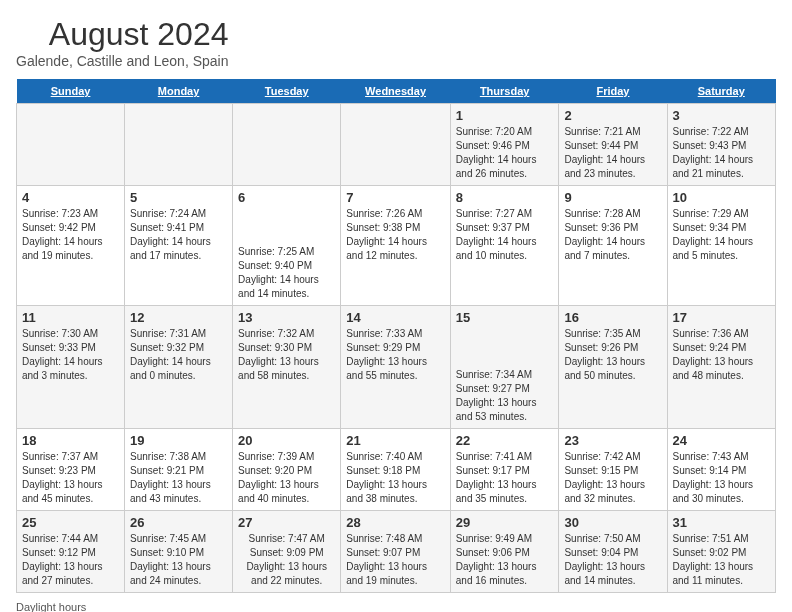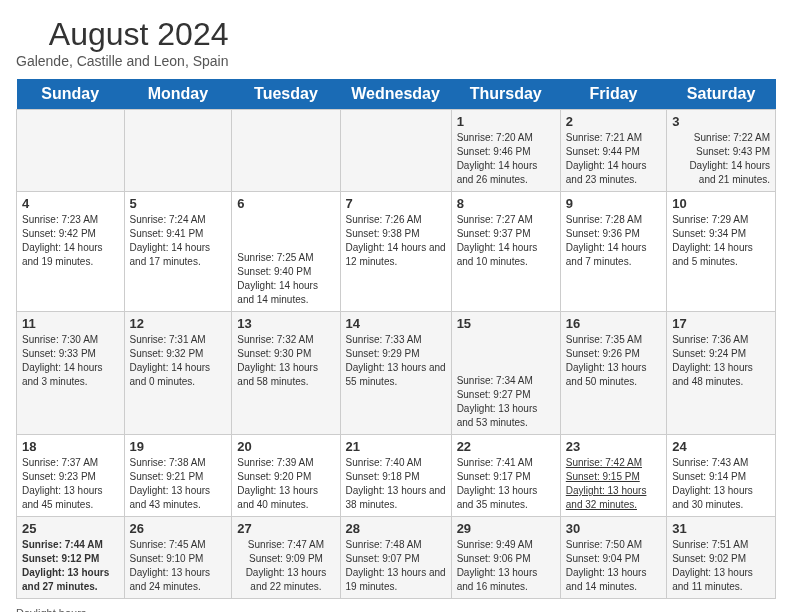--- a/index.html
+++ b/index.html
@@ -48,21 +48,22 @@
       width: 100%;
       border-collapse: collapse;
       font-size: 11px;
     }
     .day-header {
       background-color: #1a6bb5;
       color: white;
       text-align: center;
       padding: 6px 4px;
       font-weight: bold;
-      font-size: 16px;
+      font-size: 11px;
+      text-decoration: underline;
     }
     td {
       border: 1px solid #ccc;
       vertical-align: top;
       padding: 4px 5px;
       height: 80px;
       width: 113px;
     }
     td.empty {
       background: #fff;
@@ -124,21 +125,21 @@
 Daylight: 14 hours and 26 minutes.</div>
         </td>
         <td>
           <span class="date-num">2</span>
           <div class="cell-text" style="white-space: pre-line;">Sunrise: 7:21 AM
 Sunset: 9:44 PM
 Daylight: 14 hours and 23 minutes.</div>
         </td>
         <td>
           <span class="date-num">3</span>
-          <div class="cell-text" style="white-space: pre-line; text-align: right;">Sunrise: 7:22 AM
+          <div class="cell-text" style="white-space: pre-line;">Sunrise: 7:22 AM
 Sunset: 9:43 PM
 Daylight: 14 hours and 21 minutes.</div>
         </td>
       </tr>
       <tr>
         <td>
           <span class="date-num">4</span>
           <div class="cell-text" style="white-space: pre-line;">Sunrise: 7:23 AM
 Sunset: 9:42 PM
 Daylight: 14 hours and 19 minutes.</div>
@@ -250,35 +251,35 @@
 Daylight: 13 hours and 38 minutes.</div>
         </td>
         <td>
           <span class="date-num">22</span>
           <div class="cell-text" style="white-space: pre-line;">Sunrise: 7:41 AM
 Sunset: 9:17 PM
 Daylight: 13 hours and 35 minutes.</div>
         </td>
         <td>
           <span class="date-num">23</span>
-          <div class="cell-text" style="white-space: pre-line; text-decoration: underline;">Sunrise: 7:42 AM
+          <div class="cell-text" style="white-space: pre-line;">Sunrise: 7:42 AM
 Sunset: 9:15 PM
 Daylight: 13 hours and 32 minutes.</div>
         </td>
         <td>
           <span class="date-num">24</span>
           <div class="cell-text" style="white-space: pre-line;">Sunrise: 7:43 AM
 Sunset: 9:14 PM
 Daylight: 13 hours and 30 minutes.</div>
         </td>
       </tr>
       <tr>
         <td>
           <span class="date-num">25</span>
-          <div class="cell-text" style="white-space: pre-line; font-weight: bold;">Sunrise: 7:44 AM
+          <div class="cell-text" style="white-space: pre-line;">Sunrise: 7:44 AM
 Sunset: 9:12 PM
 Daylight: 13 hours and 27 minutes.</div>
         </td>
         <td>
           <span class="date-num">26</span>
           <div class="cell-text" style="white-space: pre-line;">Sunrise: 7:45 AM
 Sunset: 9:10 PM
 Daylight: 13 hours and 24 minutes.</div>
         </td>
         <td>

